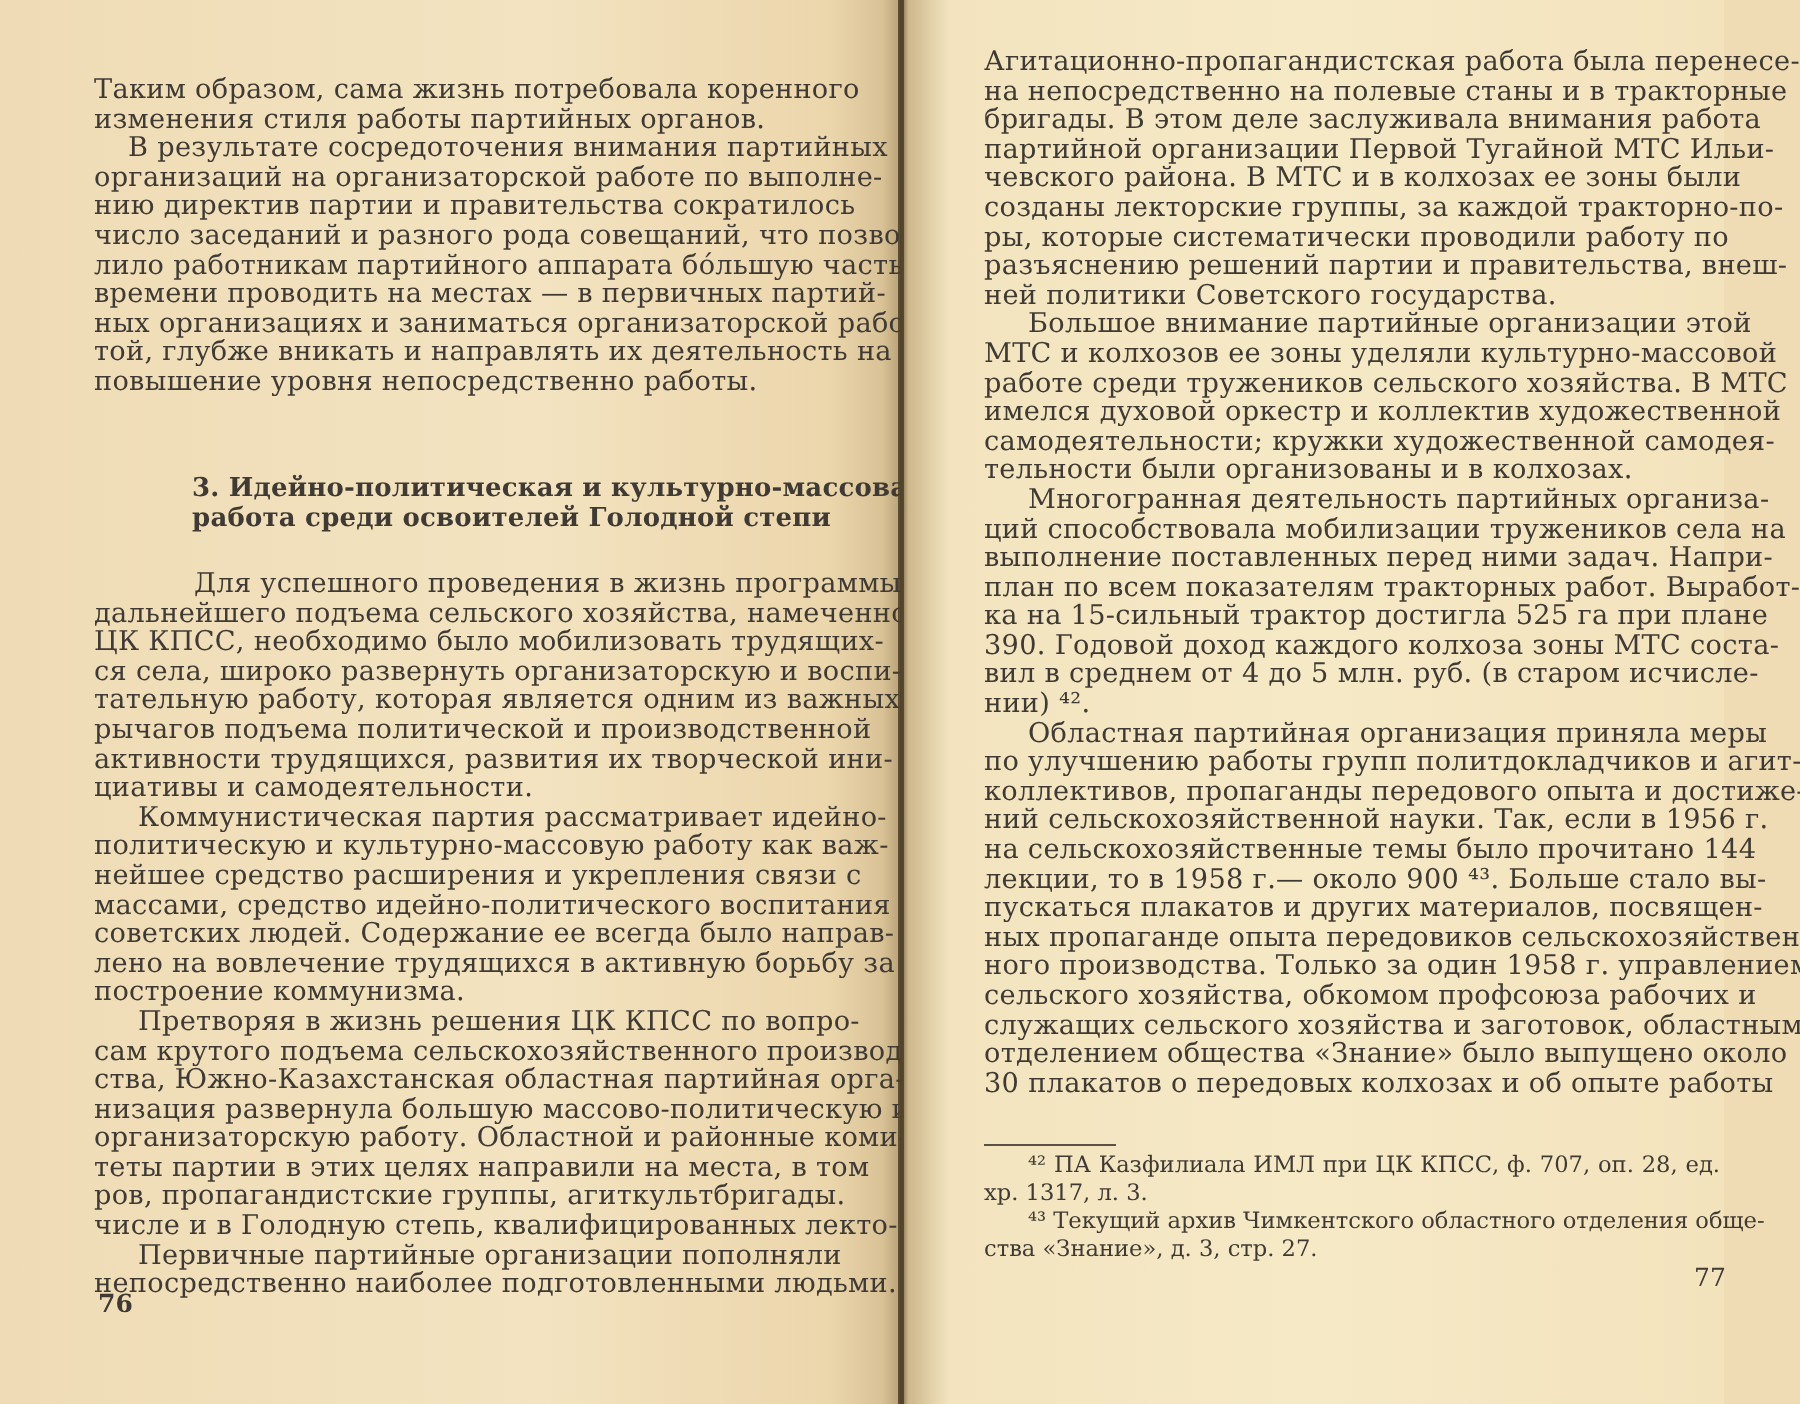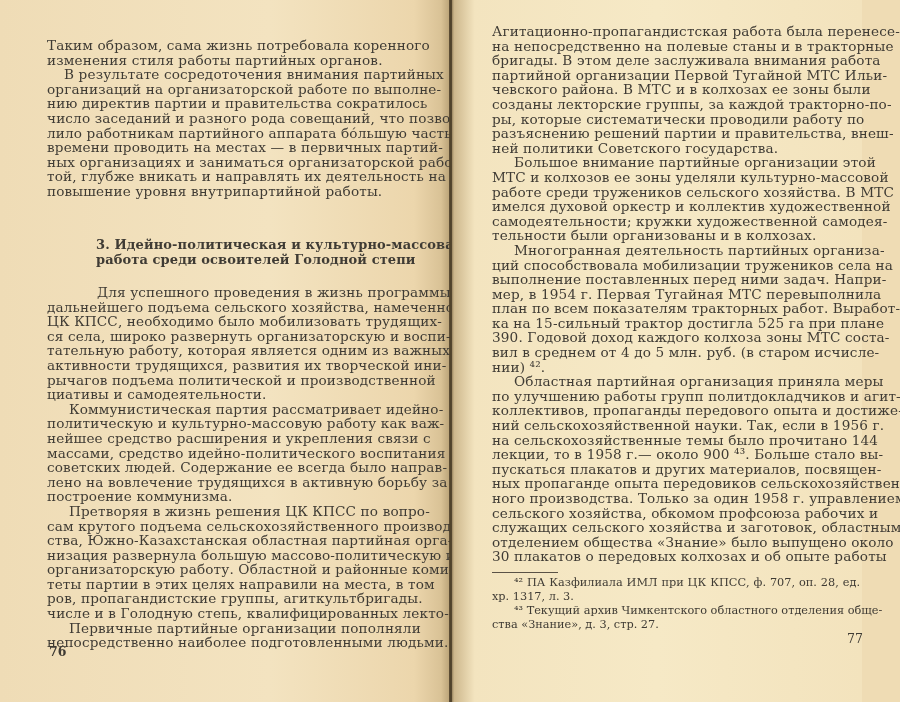--- a/index.html
+++ b/index.html
@@ -59,36 +59,36 @@
       <span class="line">Таким образом, сама жизнь потребовала коренного</span>
       <span class="line last">изменения стиля работы партийных органов.</span>
       <span class="line" style="padding-left:17px;">В результате сосредоточения внимания партийных</span>
       <span class="line">организаций на организаторской работе по выполне-</span>
       <span class="line">нию директив партии и правительства сократилось</span>
       <span class="line">число заседаний и разного рода совещаний, что позво-</span>
       <span class="line">лило работникам партийного аппарата бóльшую часть</span>
       <span class="line">времени проводить на местах — в первичных партий-</span>
       <span class="line">ных организациях и заниматься организаторской рабо-</span>
       <span class="line">той, глубже вникать и направлять их деятельность на</span>
-      <span class="line last">повышение уровня внутрипартийной работы.</span>
+      <span class="line last">повышение уровня непосредственно работы.</span>
     </div>
 
     <div class="heading" style="top:237px;">
       <span class="line">3. Идейно-политическая и культурно-массовая</span>
       <span class="line">работа среди освоителей Голодной степи</span>
     </div>
 
     <div class="text-block left-block" style="top:285px;">
       <span class="line" style="padding-left:50px;">Для успешного проведения в жизнь программы</span>
       <span class="line">дальнейшего подъема сельского хозяйства, намеченной</span>
       <span class="line">ЦК КПСС, необходимо было мобилизовать трудящих-</span>
       <span class="line">ся села, широко развернуть организаторскую и воспи-</span>
       <span class="line">тательную работу, которая является одним из важных</span>
+      <span class="line">рычагов подъема политической и производственной</span>
       <span class="line">активности трудящихся, развития их творческой ини-</span>
-      <span class="line">рычагов подъема политической и производственной</span>
       <span class="line last">циативы и самодеятельности.</span>
       <span class="line" style="padding-left:22px;">Коммунистическая партия рассматривает идейно-</span>
       <span class="line">политическую и культурно-массовую работу как важ-</span>
       <span class="line">нейшее средство расширения и укрепления связи с</span>
       <span class="line">массами, средство идейно-политического воспитания</span>
       <span class="line">советских людей. Содержание ее всегда было направ-</span>
       <span class="line">лено на вовлечение трудящихся в активную борьбу за</span>
       <span class="line last">построение коммунизма.</span>
       <span class="line" style="padding-left:22px;">Претворяя в жизнь решения ЦК КПСС по вопро-</span>
       <span class="line">сам крутого подъема сельскохозяйственного производ-</span>
@@ -119,21 +119,20 @@
       <span class="line last">ней политики Советского государства.</span>
       <span class="line" style="padding-left:22px;">Большое внимание партийные организации этой</span>
       <span class="line">МТС и колхозов ее зоны уделяли культурно-массовой</span>
       <span class="line">работе среди тружеников сельского хозяйства. В МТС</span>
       <span class="line">имелся духовой оркестр и коллектив художественной</span>
       <span class="line">самодеятельности; кружки художественной самодея-</span>
       <span class="line last">тельности были организованы и в колхозах.</span>
       <span class="line" style="padding-left:22px;">Многогранная деятельность партийных организа-</span>
       <span class="line">ций способствовала мобилизации тружеников села на</span>
       <span class="line">выполнение поставленных перед ними задач. Напри-</span>
-      <span class="line">мер, в 1954 г. Первая Тугайная МТС перевыполнила</span>
       <span class="line">план по всем показателям тракторных работ. Выработ-</span>
       <span class="line">ка на 15-сильный трактор достигла 525 га при плане</span>
       <span class="line">390. Годовой доход каждого колхоза зоны МТС соста-</span>
       <span class="line">вил в среднем от 4 до 5 млн. руб. (в старом исчисле-</span>
       <span class="line last">нии) ⁴².</span>
       <span class="line" style="padding-left:22px;">Областная партийная организация приняла меры</span>
       <span class="line">по улучшению работы групп политдокладчиков и агит-</span>
       <span class="line">коллективов, пропаганды передового опыта и достиже-</span>
       <span class="line">ний сельскохозяйственной науки. Так, если в 1956 г.</span>
       <span class="line">на сельскохозяйственные темы было прочитано 144</span>

